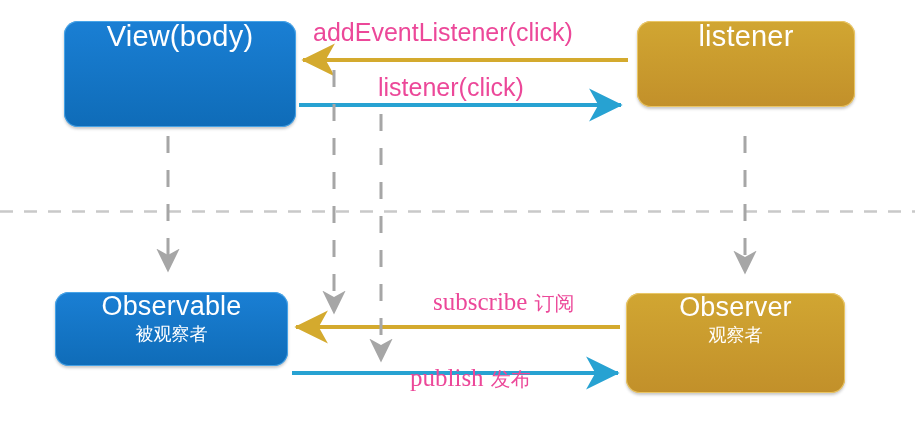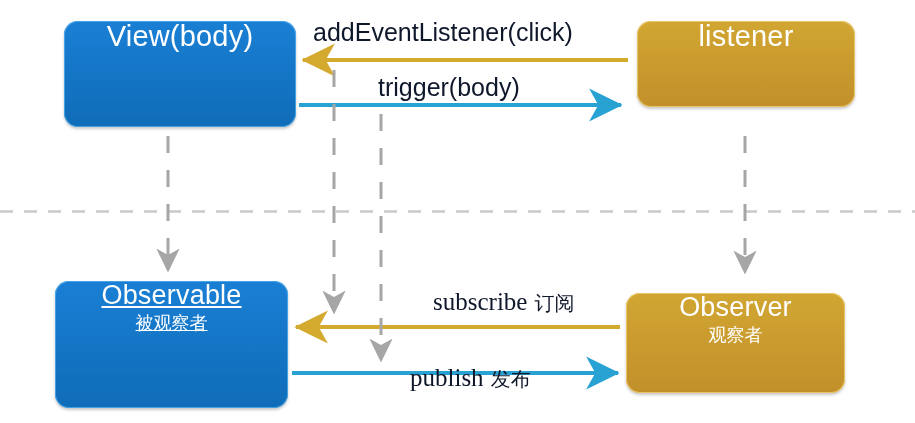--- a/index.html
+++ b/index.html
@@ -11,28 +11,28 @@
   .node.blue{background:linear-gradient(180deg,#1a7fd4 0%,#0f6cb8 100%);
              box-shadow:0 2px 3px rgba(0,0,0,.22), inset 0 0 0 1px rgba(80,170,235,.85);}
   .node.gold{background:linear-gradient(180deg,#d1a632 0%,#c2902a 100%);
              box-shadow:0 2px 3px rgba(0,0,0,.22), inset 0 0 0 1px rgba(235,200,105,.95);}
   .node .title{font-size:29px;line-height:1.05;letter-spacing:.2px;font-weight:400;}
   .node .sub{font-size:18px;line-height:1.35;margin-top:2px;font-weight:400;}
   .node.has-sub .title{font-size:27px;}
 
   #view-body{left:64px;top:21px;width:232px;height:106px;}
   #listener{left:637px;top:21px;width:218px;height:86px;}
-  #observable{left:55px;top:281px;width:233px;height:127px;text-decoration:underline;}
+  #observable{left:55px;top:292px;width:233px;height:74px;}
   #observer{left:626px;top:293px;width:219px;height:100px;}
 
   
   #arrows{position:absolute;left:0;top:0;width:915px;height:423px;pointer-events:none;}
 
   
-  .edge-label{position:absolute;white-space:nowrap;color:#0f172a;
+  .edge-label{position:absolute;white-space:nowrap;color:#ec4899;
               font-family:"Liberation Serif","DejaVu Serif",serif;}
   .edge-label.sans{font-family:"Liberation Sans","DejaVu Sans",sans-serif;}
   .edge-label .cn{font-size:20px;margin-left:7px;}
 
   #lbl-add{left:313px;top:18px;font-size:25px;}
   #lbl-trigger{left:378px;top:73px;font-size:25px;}
   #lbl-subscribe{left:433px;top:288px;font-size:25px;}
   #lbl-publish{left:410px;top:337px;font-size:25px;margin-top:27px;}
 </style>
 </head>
@@ -88,21 +88,21 @@
   <div class="node gold has-sub" id="observer">
     <span class="title">Observer</span>
     <span class="sub">观察者</span>
   </div>
 
   <div class="edge-label sans" id="lbl-add">
     <span>addEventListener(click)</span>
   </div>
 
   <div class="edge-label sans" id="lbl-trigger">
-    <span>trigger(body)</span>
+    <span>listener(click)</span>
   </div>
 
   <div class="edge-label" id="lbl-subscribe">
     <span>subscribe</span><span class="cn">订阅</span>
   </div>
 
   <div class="edge-label" id="lbl-publish">
     <span>publish</span><span class="cn">发布</span>
   </div>
 

